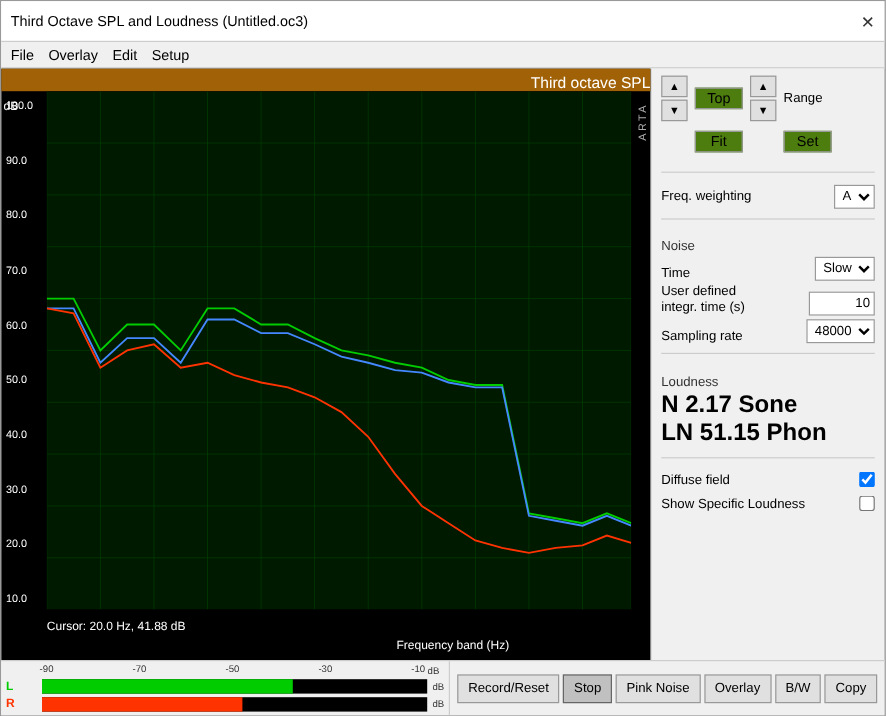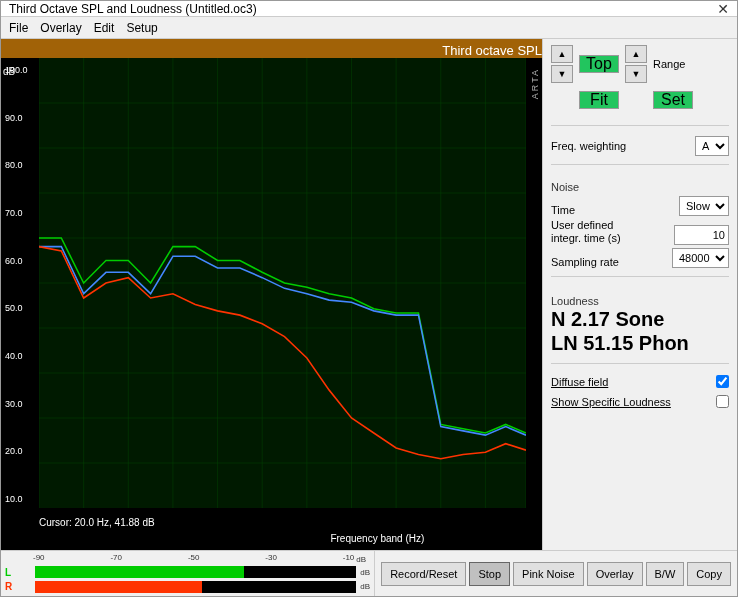--- a/index.html
+++ b/index.html
@@ -22,21 +22,21 @@
       display: flex;
       flex-direction: column;
     }
     .title-bar {
       background: #fff;
       border-bottom: 1px solid #ccc;
       display: flex;
       align-items: center;
       justify-content: space-between;
       padding: 4px 8px;
-      height: 16px;
+      height: 34px;
     }
     .title-bar-text {
       font-size: 12px;
       color: #000;
     }
     .title-bar-close {
       font-size: 14px;
       cursor: pointer;
       color: #333;
       line-height: 1;
@@ -101,24 +101,24 @@
       border: 1px solid #999;
       cursor: pointer;
       display: flex;
       align-items: center;
       justify-content: center;
       font-size: 9px;
     }
     .nav-label-btn {
       height: 18px;
       padding: 0 6px;
-      background: #22c55e;
+      background: #4d7c0f;
       border: 1px solid #999;
       cursor: pointer;
-      font-size: 16px;
+      font-size: 12px;
       display: flex;
       align-items: center;
       justify-content: center;
       min-width: 40px;
     }
     .section-label {
       font-size: 11px;
       color: #333;
       margin-top: 4px;
     }
@@ -175,21 +175,20 @@
       line-height: 1.2;
     }
     .checkbox-row {
       display: flex;
       align-items: center;
       justify-content: space-between;
       margin-top: 3px;
     }
     .checkbox-label {
       font-size: 11px;
-      text-decoration: underline;
     }
     .bottom-bar {
       height: 46px;
       background: #f0f0f0;
       border-top: 1px solid #ccc;
       display: flex;
       align-items: stretch;
     }
     .dbfs-section {
       display: flex;

